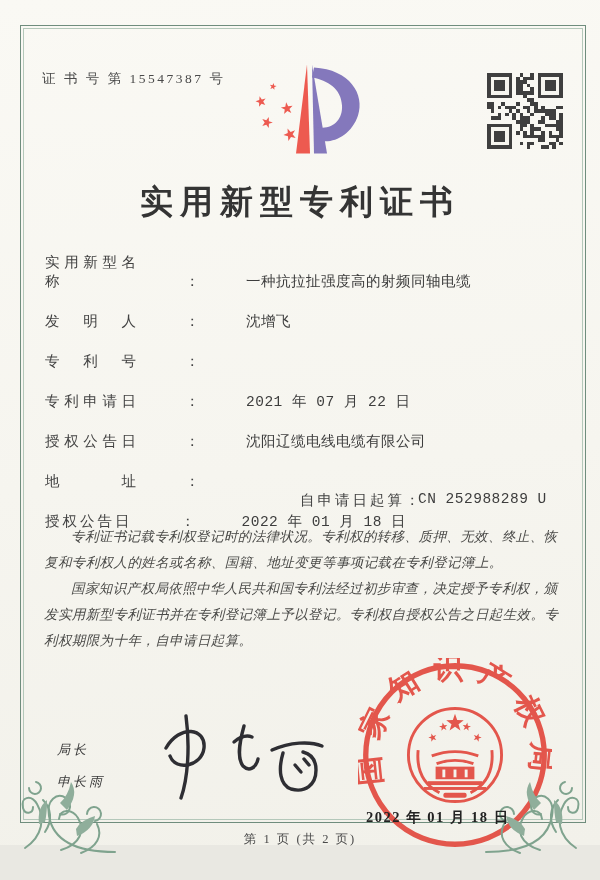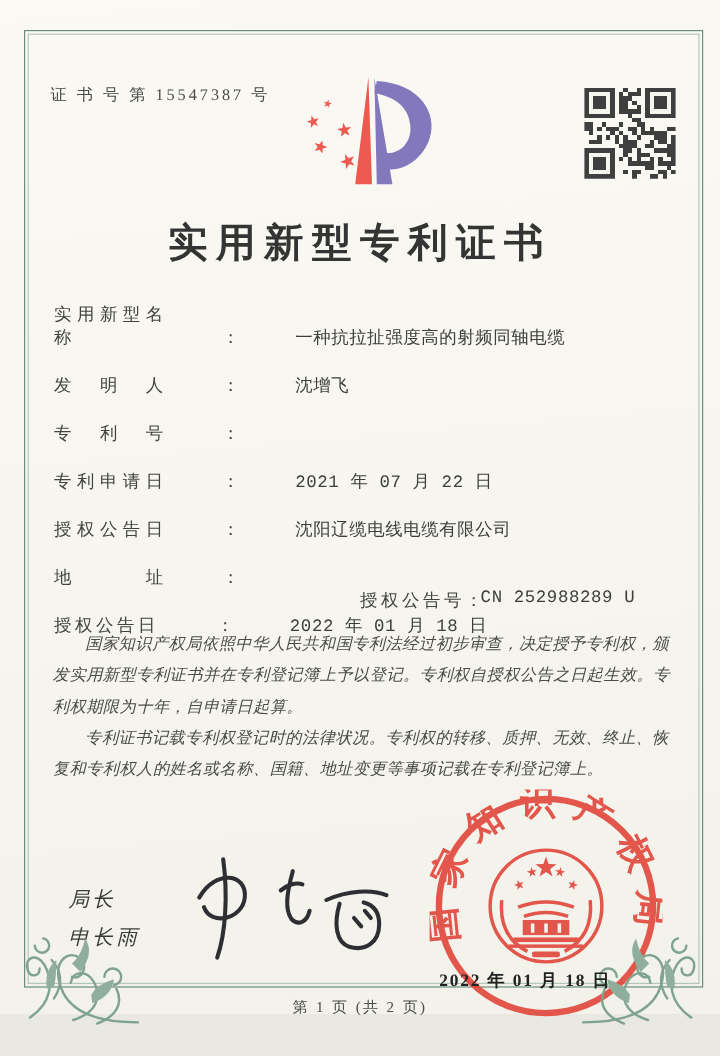--- a/index.html
+++ b/index.html
@@ -20,21 +20,21 @@
   .frow{height:40px;display:flex;align-items:flex-end;position:relative;gap:48px;}
   .f-label{display:inline-block;width:92px;text-align:justify;text-align-last:justify;
            letter-spacing:1px;color:#424242;}
   .f-colon{display:inline-block;width:12px;color:#424242;}
   .f-value{margin-left:1px;letter-spacing:0.5px;color:#3d3d3d;font-family:Liberation Mono, monospace;}
   .pair2{position:absolute;left:255px;top:0;display:flex;}
   .g-label{letter-spacing:3px;color:#424242;}
   .paras{position:absolute;left:44px;top:524px;width:516px;font-size:13.5px;
          line-height:1.93;font-style:italic;color:#4a4a48;letter-spacing:0.4px;}
   .paras p{margin:0;text-indent:2em;}
-  .signer{position:absolute;left:57px;top:734px;font-size:17px;font-style:italic;
+  .signer{position:absolute;left:57px;top:734px;font-size:13px;font-style:italic;
           letter-spacing:3px;color:#3a3a3a;line-height:32px;}
   .sig{position:absolute;left:152px;top:708px;}
   .seal{position:absolute;left:358px;top:658px;opacity:0.9;}
   .sealdate{position:absolute;left:366px;top:808px;font-size:14.5px;letter-spacing:1.5px;
             color:#222;z-index:5;font-weight:600;}
   .footer{position:absolute;left:0;top:831px;width:100%;text-align:center;
           font-size:12.5px;letter-spacing:2px;color:#4a4a4a;}
   .fl-bl{position:absolute;left:15px;top:752px;}
   .fl-br{position:absolute;left:482px;top:752px;transform:scaleX(-1);}
   svg{display:block;}
@@ -116,30 +116,30 @@
     </div>
     <div class="frow">
       <span class="f-label">地址</span>
         <span class="f-colon">：</span>
     </div>
     <div class="frow">
       <span class="g-label">授权公告日</span>
         <span class="f-colon">：</span>
       <span class="f-value">2022 年 01 月 18 日</span>
       <span class="pair2">
-        <span class="g-label">授权公告号</span>
+        <span class="g-label">自申请日起算</span>
           <span class="f-colon">：</span>
         <span class="f-value">CN 252988289 U</span>
       </span>
     </div>
   </div>
 
   <div class="paras">
+    <p>专利证书记载专利权登记时的法律状况。专利权的转移、质押、无效、终止、恢复和专利权人的姓名或名称、国籍、地址变更等事项记载在专利登记簿上。</p>
     <p>国家知识产权局依照中华人民共和国专利法经过初步审查，决定授予专利权，颁发实用新型专利证书并在专利登记簿上予以登记。专利权自授权公告之日起生效。专利权期限为十年，自申请日起算。</p>
-    <p>专利证书记载专利权登记时的法律状况。专利权的转移、质押、无效、终止、恢复和专利权人的姓名或名称、国籍、地址变更等事项记载在专利登记簿上。</p>
   </div>
 
   <div class="signer">
     <div>局长</div>
     <div>申长雨</div>
   </div>
 
   <svg class="sig" width="180" height="100" viewBox="0 0 180 100">
     <g fill="none" stroke="#2e2e33" stroke-width="3.4" stroke-linecap="round" stroke-linejoin="round">
       <path d="M14,40 C28,16 54,20 52,40 C50,58 24,64 18,48"></path>

